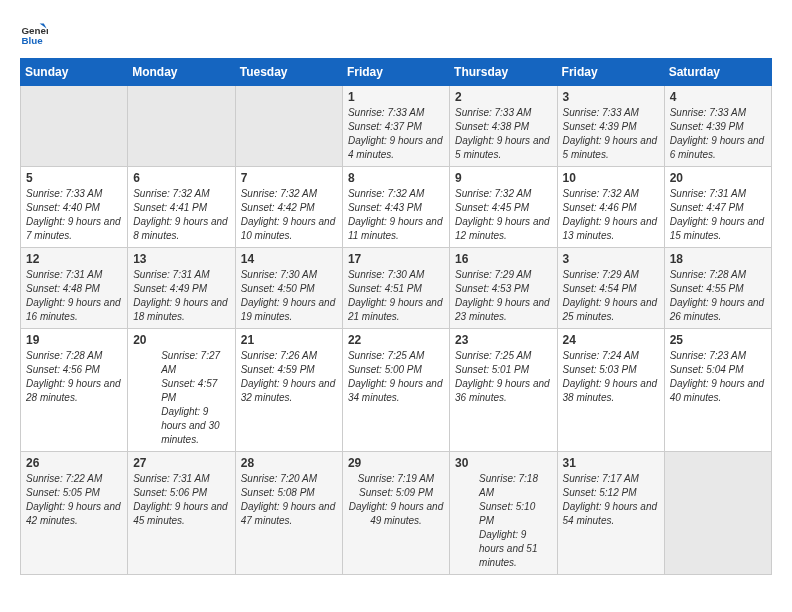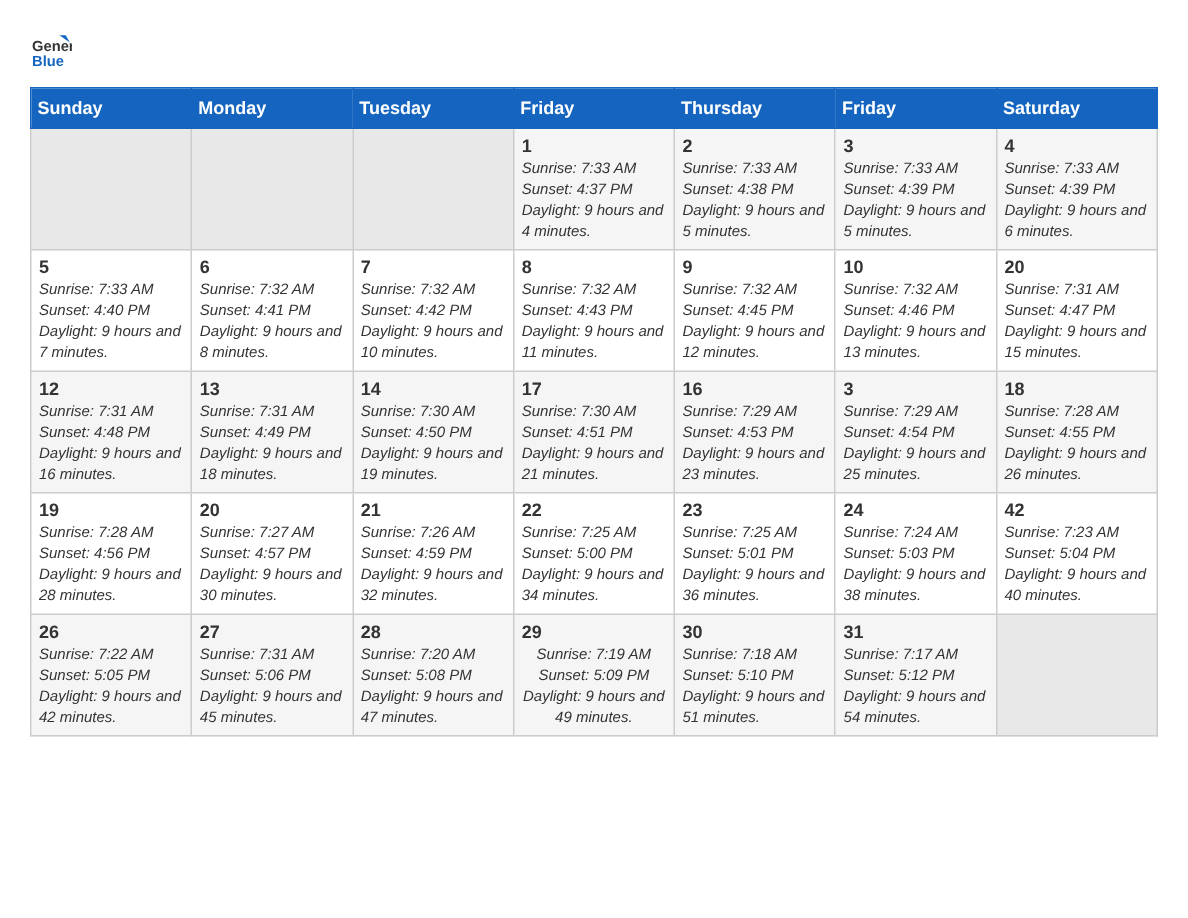--- a/index.html
+++ b/index.html
@@ -232,21 +232,21 @@
       </tr>
       <tr>
         <td>
           <div class="day-number">19</div>
           <div class="day-info" style="white-space: pre-line;">Sunrise: 7:28 AM
 Sunset: 4:56 PM
 Daylight: 9 hours and 28 minutes.</div>
         </td>
         <td>
           <div class="day-number">20</div>
-          <div class="day-info" style="white-space: pre-line;">Sunrise: 7:27 AM
+          <div class="day-info" style="white-space: pre-line; margin-left: 28px;">Sunrise: 7:27 AM
 Sunset: 4:57 PM
 Daylight: 9 hours and 30 minutes.</div>
         </td>
         <td>
           <div class="day-number">21</div>
           <div class="day-info" style="white-space: pre-line;">Sunrise: 7:26 AM
 Sunset: 4:59 PM
 Daylight: 9 hours and 32 minutes.</div>
         </td>
         <td>
@@ -261,21 +261,21 @@
 Sunset: 5:01 PM
 Daylight: 9 hours and 36 minutes.</div>
         </td>
         <td>
           <div class="day-number">24</div>
           <div class="day-info" style="white-space: pre-line;">Sunrise: 7:24 AM
 Sunset: 5:03 PM
 Daylight: 9 hours and 38 minutes.</div>
         </td>
         <td>
-          <div class="day-number">42</div>
+          <div class="day-number">25</div>
           <div class="day-info" style="white-space: pre-line;">Sunrise: 7:23 AM
 Sunset: 5:04 PM
 Daylight: 9 hours and 40 minutes.</div>
         </td>
       </tr>
       <tr>
         <td>
           <div class="day-number">26</div>
           <div class="day-info" style="white-space: pre-line;">Sunrise: 7:22 AM
 Sunset: 5:05 PM
@@ -294,21 +294,21 @@
 Daylight: 9 hours and 47 minutes.</div>
         </td>
         <td>
           <div class="day-number">29</div>
           <div class="day-info" style="white-space: pre-line; text-align: center;">Sunrise: 7:19 AM
 Sunset: 5:09 PM
 Daylight: 9 hours and 49 minutes.</div>
         </td>
         <td>
           <div class="day-number">30</div>
-          <div class="day-info" style="white-space: pre-line;">Sunrise: 7:18 AM
+          <div class="day-info" style="white-space: pre-line; margin-left: 24px;">Sunrise: 7:18 AM
 Sunset: 5:10 PM
 Daylight: 9 hours and 51 minutes.</div>
         </td>
         <td>
           <div class="day-number">31</div>
           <div class="day-info" style="white-space: pre-line;">Sunrise: 7:17 AM
 Sunset: 5:12 PM
 Daylight: 9 hours and 54 minutes.</div>
         </td>
         <td class="empty-cell"></td>

